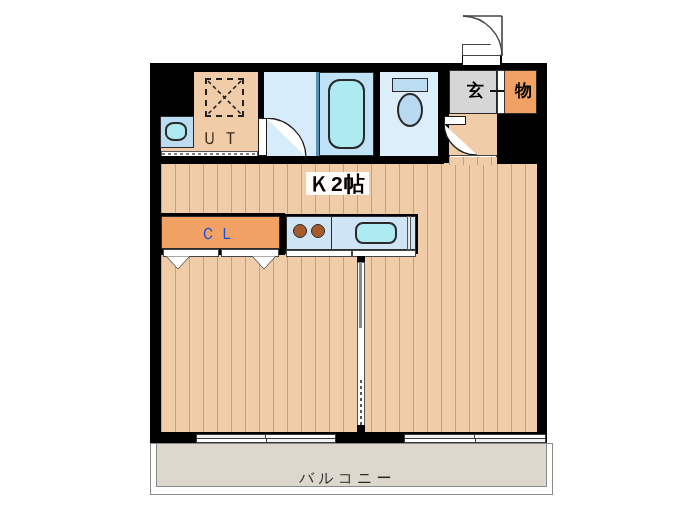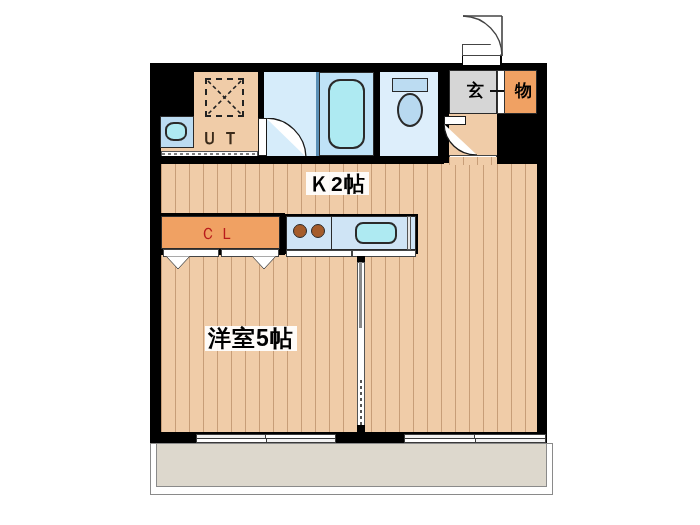--- a/index.html
+++ b/index.html
@@ -122,22 +122,22 @@
     position: absolute;
     color: #000;
     font-weight: bold;
     white-space: nowrap;
     line-height: 1;
     background: rgba(255,255,255,0.92);
     padding: 1px 3px;
   }
   .lbl-room { font-size: 23px; letter-spacing: 1px; }
   .lbl-k    { font-size: 21px; letter-spacing: 1px; }
-  .lbl-cl   { font-size: 16px; letter-spacing: 3px; color:#b91c1c; background:none; font-weight: normal;}
-  .lbl-ut   { font-size: 17px; letter-spacing: 4px; color:#3a2a1a; background:none; font-weight: bold; text-align: right;}
+  .lbl-cl   { font-size: 16px; letter-spacing: 3px; color:#1d4ed8; background:none; font-weight: normal;}
+  .lbl-ut   { font-size: 17px; letter-spacing: 4px; color:#3a2a1a; background:none; font-weight: normal; text-align: right;}
   .lbl-kanji{ font-size: 17px; background:none; }
   .lbl-balcony { font-size: 15px; letter-spacing: 4px; background:none; font-weight: normal; color:#2a2a2a;}
 </style>
 </head>
 <body>
 
 <div id="floorplan">
 
   <div class="abs wall" style="left:150px; top:63px; width:397px; height:380px;"></div>
 
@@ -250,28 +250,28 @@
   <div class="lbl lbl-k" style="left:306px; top:172px;">Ｋ2帖</div>
 
   <div class="abs wall" style="left:357px; top:256px; width:8px; height:12px;"></div>
   <div class="abs" style="left:357px; top:262px; width:8px; height:170px; background:#ffffff; border:1px solid #555; box-sizing:border-box;"></div>
   <div class="abs" style="left:359px; top:262px; width:3px; height:66px; background:#8a8a8a;"></div>
   <svg class="abs" style="left:358px; top:380px;" width="6" height="52">
     <line x1="3" y1="0" x2="3" y2="52" stroke="#555" stroke-width="2" stroke-dasharray="3 3"></line>
   </svg>
   <div class="abs wall" style="left:357px; top:425px; width:8px; height:10px;"></div>
 
-  <div class="lbl lbl-room" style="left:205px; top:326px;">洋室5帖</div>
 
   <div class="abs wall" style="left:150px; top:432px; width:397px; height:11px;"></div>
 
   <div class="abs slider-rail" style="left:196px; top:434px; width:140px; height:9px;"></div>
   <div class="abs slider-leaf" style="left:196px; top:434px; width:70px; height:5px;"></div>
   <div class="abs slider-leaf" style="left:266px; top:438px; width:70px; height:5px;"></div>
 
   <div class="abs slider-rail" style="left:404px; top:434px; width:142px; height:9px;"></div>
   <div class="abs slider-leaf" style="left:404px; top:434px; width:71px; height:5px;"></div>
   <div class="abs slider-leaf" style="left:475px; top:438px; width:71px; height:5px;"></div>
 
   <div class="abs" style="left:150px; top:443px; width:403px; height:52px; border:1px solid #8a8a8a; box-sizing:border-box; background:#ffffff;"></div>
   <div class="abs floor-balcony" style="left:156px; top:443px; width:391px; height:44px; border:1px solid #8a8a8a; box-sizing:border-box;"></div>
+  <div class="lbl lbl-balcony" style="left:296px; top:469px;">バルコニー</div>
 
 </div>
 
 </body></html>

